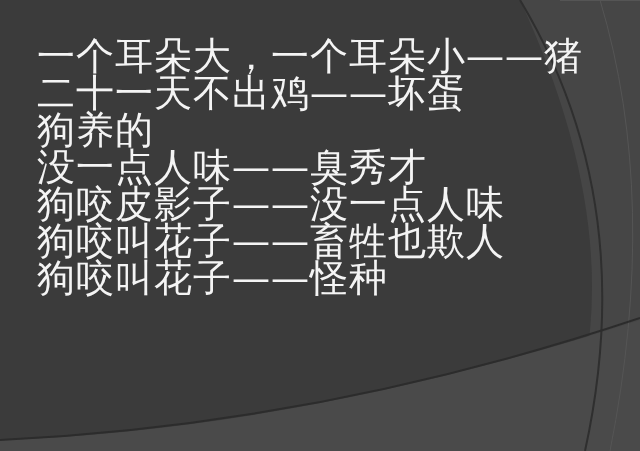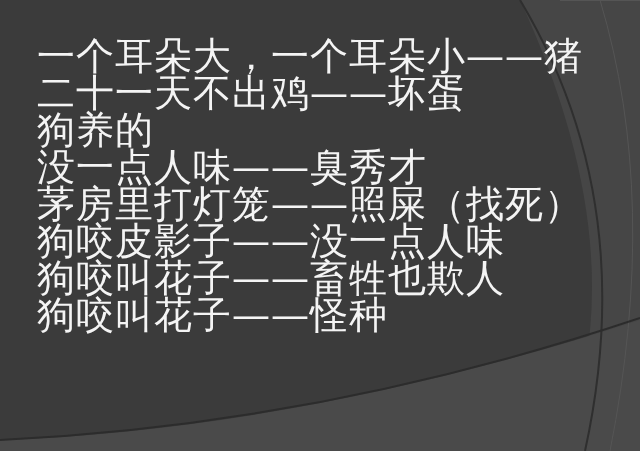--- a/index.html
+++ b/index.html
@@ -36,18 +36,17 @@
     <path d="M600 0 Q660 200 610 451" fill="none" stroke="#555" stroke-width="1"></path>
     <path d="M0 440 Q320 425 640 318" fill="none" stroke="#2c2c2c" stroke-width="2"></path>
     <line x1="560" y1="0" x2="640" y2="0" stroke="#555" stroke-width="2"></line>
   </svg>
 
   <div class="text-block">
     <span class="line">一个耳朵大，一个耳朵小——猪</span>
     <span class="line">二十一天不出鸡——坏蛋</span>
     <span class="line">狗养的</span>
     <span class="line">没一点人味——臭秀才</span>
-    <span class="line">茅房里打灯笼——照屎（找死）</span>
     <span class="line">狗咬皮影子——没一点人味</span>
     <span class="line">狗咬叫花子——畜牲也欺人</span>
     <span class="line">狗咬叫花子——怪种</span>
   </div>
 </div>
 
 </body></html>

